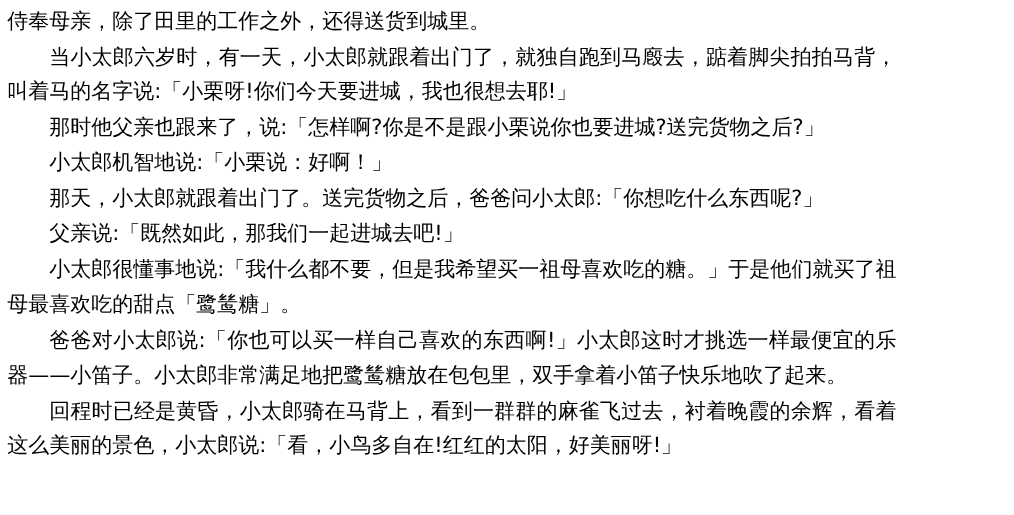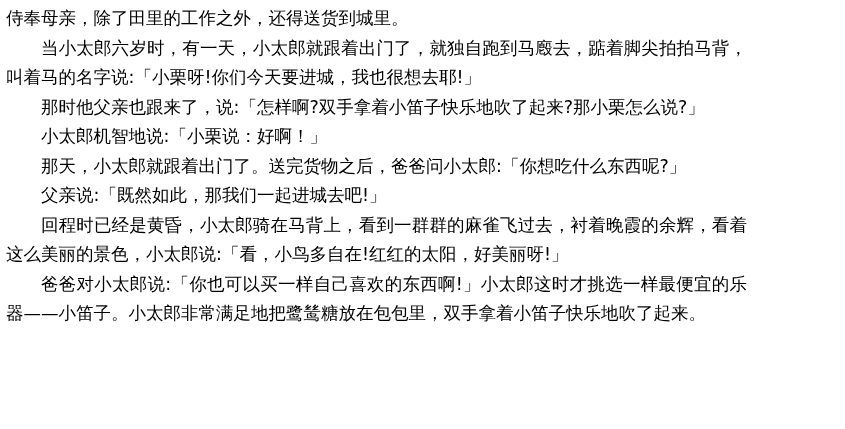--- a/index.html
+++ b/index.html
@@ -39,20 +39,21 @@
     text-indent: 0;
   }
 </style>
 </head>
 <body>
 
 <div id="page">
   <div>
     <p class="para noindent">侍奉母亲，除了田里的工作之外，还得送货到城里。</p>
     <p class="para indent">当小太郎六岁时，有一天，小太郎就跟着出门了，就独自跑到马廏去，踮着脚尖拍拍马背，叫着马的名字说:「小栗呀!你们今天要进城，我也很想去耶!」</p>
-    <p class="para indent">那时他父亲也跟来了，说:「怎样啊?双手拿着小笛子快乐地吹了起来?那小栗怎么说?」</p>
+    <p class="para indent">那时他父亲也跟来了，说:「怎样啊?你是不是跟小栗说你也要进城?送完货物之后?」</p>
     <p class="para indent">小太郎机智地说:「小栗说：好啊！」</p>
     <p class="para indent">那天，小太郎就跟着出门了。送完货物之后，爸爸问小太郎:「你想吃什么东西呢?」</p>
     <p class="para indent">父亲说:「既然如此，那我们一起进城去吧!」</p>
+    <p class="para indent">小太郎很懂事地说:「我什么都不要，但是我希望买一祖母喜欢吃的糖。」于是他们就买了祖母最喜欢吃的甜点「鹭鸶糖」。</p>
+    <p class="para indent">爸爸对小太郎说:「你也可以买一样自己喜欢的东西啊!」小太郎这时才挑选一样最便宜的乐器——小笛子。小太郎非常满足地把鹭鸶糖放在包包里，双手拿着小笛子快乐地吹了起来。</p>
     <p class="para indent">回程时已经是黄昏，小太郎骑在马背上，看到一群群的麻雀飞过去，衬着晚霞的余辉，看着这么美丽的景色，小太郎说:「看，小鸟多自在!红红的太阳，好美丽呀!」</p>
-    <p class="para indent">爸爸对小太郎说:「你也可以买一样自己喜欢的东西啊!」小太郎这时才挑选一样最便宜的乐器——小笛子。小太郎非常满足地把鹭鸶糖放在包包里，双手拿着小笛子快乐地吹了起来。</p>
   </div>
 </div>
 
 </body></html>

